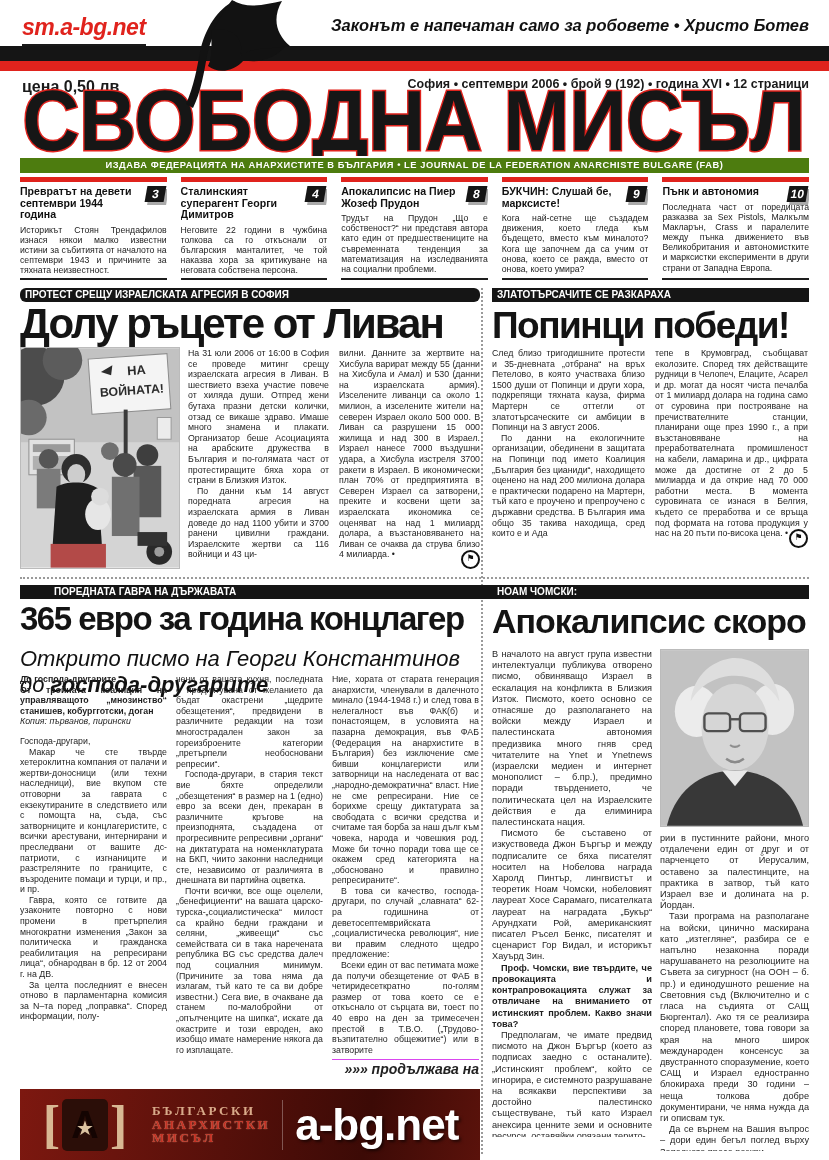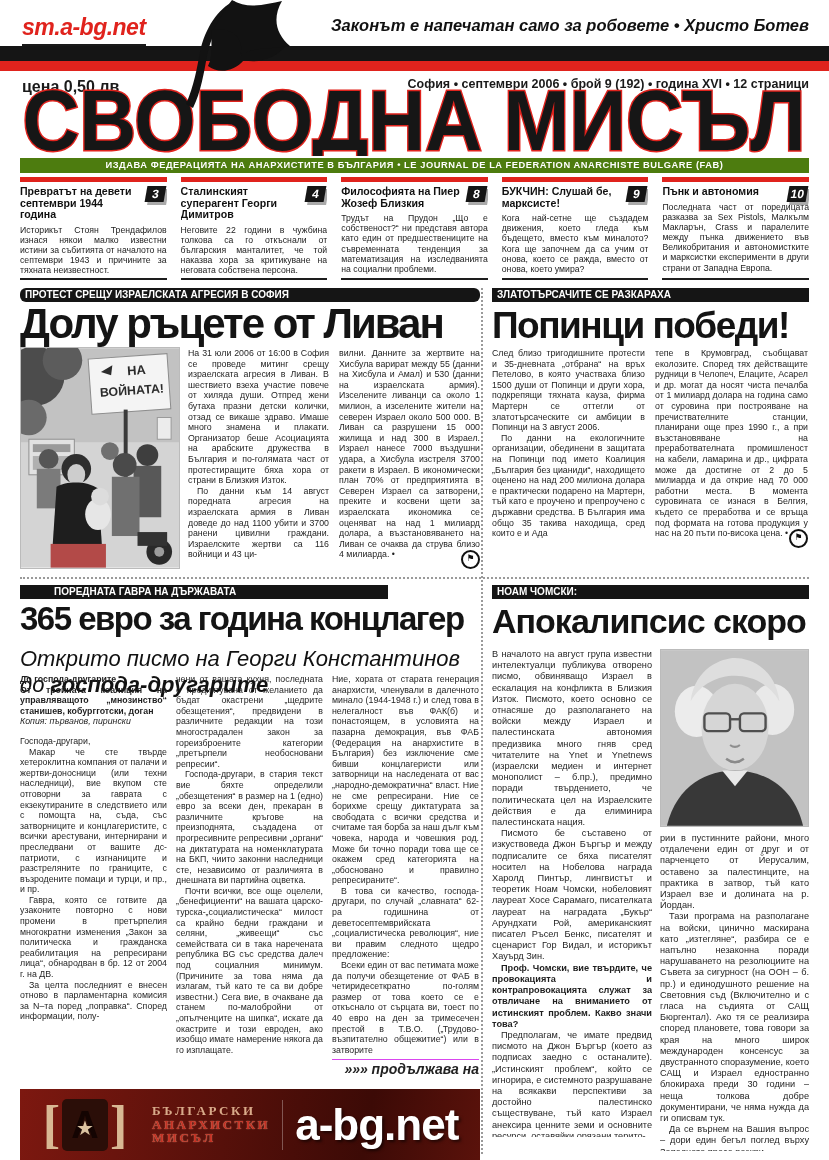--- a/index.html
+++ b/index.html
@@ -129,21 +129,21 @@
       <div class="t-body">Историкът Стоян Трендафилов изнася някои малко известни истини за събитията от началото на септември 1943 и причините за тяхната неизвестност.</div>
     </div>
     <div class="teaser">
       <div class="t-redbar"></div>
       <div class="t-title">Сталинският суперагент Георги Димитров</div>
       <div class="t-num">4</div>
       <div class="t-body">Неговите 22 години в чужбина толкова са го откъснали от българския манталитет, че той наказва хора за критикуване на неговата собствена персона.</div>
     </div>
     <div class="teaser">
       <div class="t-redbar"></div>
-      <div class="t-title">Философията на Пиер Жозеф Близкия</div>
+      <div class="t-title">Апокалипсис на Пиер Жозеф Прудон</div>
       <div class="t-num">8</div>
       <div class="t-body">Трудът на Прудон „Що е собственост?“ ни представя автора като един от предшествениците на съвременната тенденция за математизация на изследванията на социални проблеми.</div>
     </div>
     <div class="teaser">
       <div class="t-redbar"></div>
       <div class="t-title">БУКЧИН: Слушай бе, марксисте!</div>
       <div class="t-num">9</div>
       <div class="t-body">Кога най-сетне ще създадем движения, което гледа към бъдещето, вместо към миналото? Кога ще започнем да са учим от онова, което се ражда, вместо от онова, което умира?</div>
     </div>
     <div class="teaser">
@@ -213,21 +213,21 @@
     <div class="col bodytext">
       <p>След близо тригодишните протести и 35-дневната „отбрана“ на връх Петелово, в която участваха близо 1500 души от Попинци и други хора, подкрепящи тяхната кауза, фирма Мартерн се оттегли от златотърсаческите си амбиции в Попинци на 3 август 2006.</p>
       <p>По данни на екологичните организации, обединени в защитата на Попинци под името Коалиция „България без цианиди“, находището оценено на над 200 милиона долара е практически подарено на Мартерн, тъй като е проучено и препроучено с държавни средства. В България има общо 35 такива находища, сред които е и Ада</p>
     </div>
     <div class="col bodytext">
       <p>тепе в Крумовград, съобщават еколозите. Според тях действащите рудници в Челопеч, Елаците, Асарел и др. могат да носят чиста печалба от 1 милиард долара на година само от суровина при построяване на пречиствателните станции, планирани още през 1990 г., а при възстановяване на преработвателната промишленост на кабели, ламарина и др., цифрата може да достигне от 2 до 5 милиарда и да открие над 70 000 работни места. В момента суровината се изнася в Белгия, където се преработва и се връща под формата на готова продукция у нас на 20 пъти по-висока цена. •</p>
       <div class="endflag-row"><span class="endflag">⚑</span></div>
     </div>
   </div>
 
-  <div class="kicker" style="left:20px;top:585px;width:368px;padding-left:34px;">ПОРЕДНАТА ГАВРА НА ДЪРЖАВАТА</div>
+  <div class="kicker" style="left:20px;top:585px;width:536px;padding-left:34px;">ПОРЕДНАТА ГАВРА НА ДЪРЖАВАТА</div>
   <div class="headline" style="left:20px;top:600px;width:460px;font-size:33px;letter-spacing:-1.5px;">365 евро за година концлагер</div>
   <div class="subtitle">
     <span>Открито писмо на Георги Константинов до </span><b>господа-другарите</b>
   </div>
 
   <div class="euro-cols">
     <div class="col bodytext">
       <p class="b">До господа-другарите</p>
       <p class="b" style="text-indent:0;">От тройната коалиция на управляващото „мнозинство“ станишев, кобургготски, доган</p>
       <p class="it" style="text-indent:0;">Копия: първанов, пирински</p>

